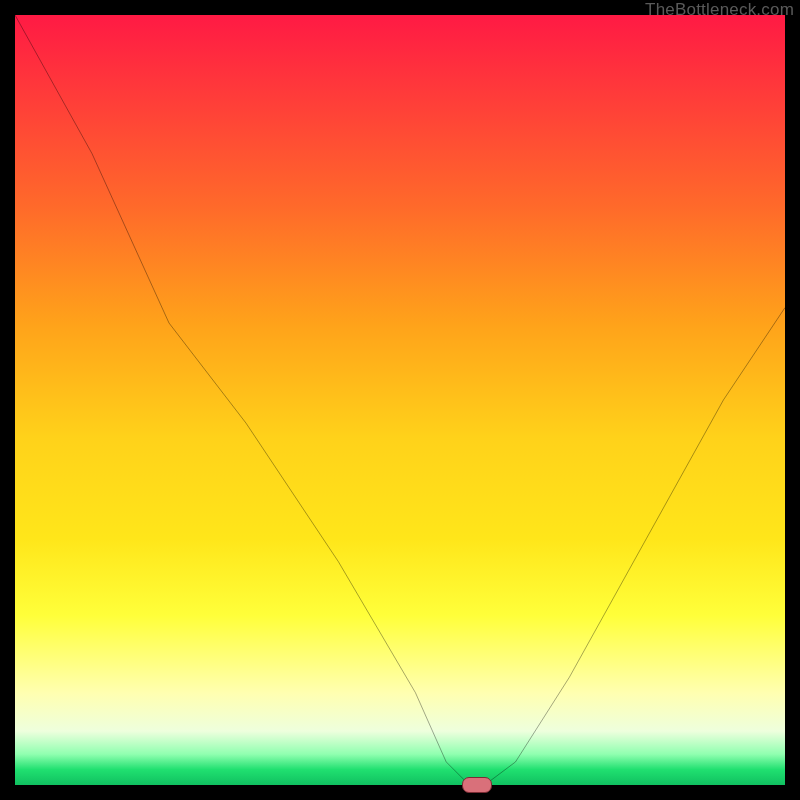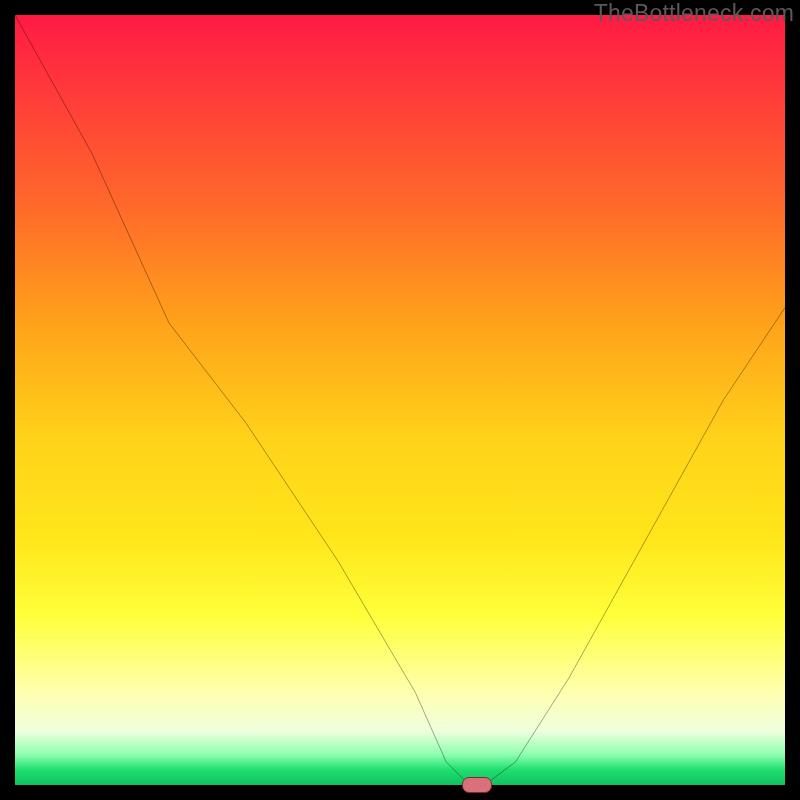--- a/index.html
+++ b/index.html
@@ -36,21 +36,21 @@
       #90ffb0 96%,
       #20e070 98%,
       #10c060 100%
     );
   }
   .watermark {
     position: absolute;
     top: 0px;
     right: 6px;
     color: #5a5a5a;
-    font-size: 23px;
+    font-size: 17px;
     font-weight: 500;
     letter-spacing: 0.2px;
     user-select: none;
   }
   svg.curve {
     position: absolute;
     left: 0;
     top: 0;
     width: 770px;
     height: 770px;

